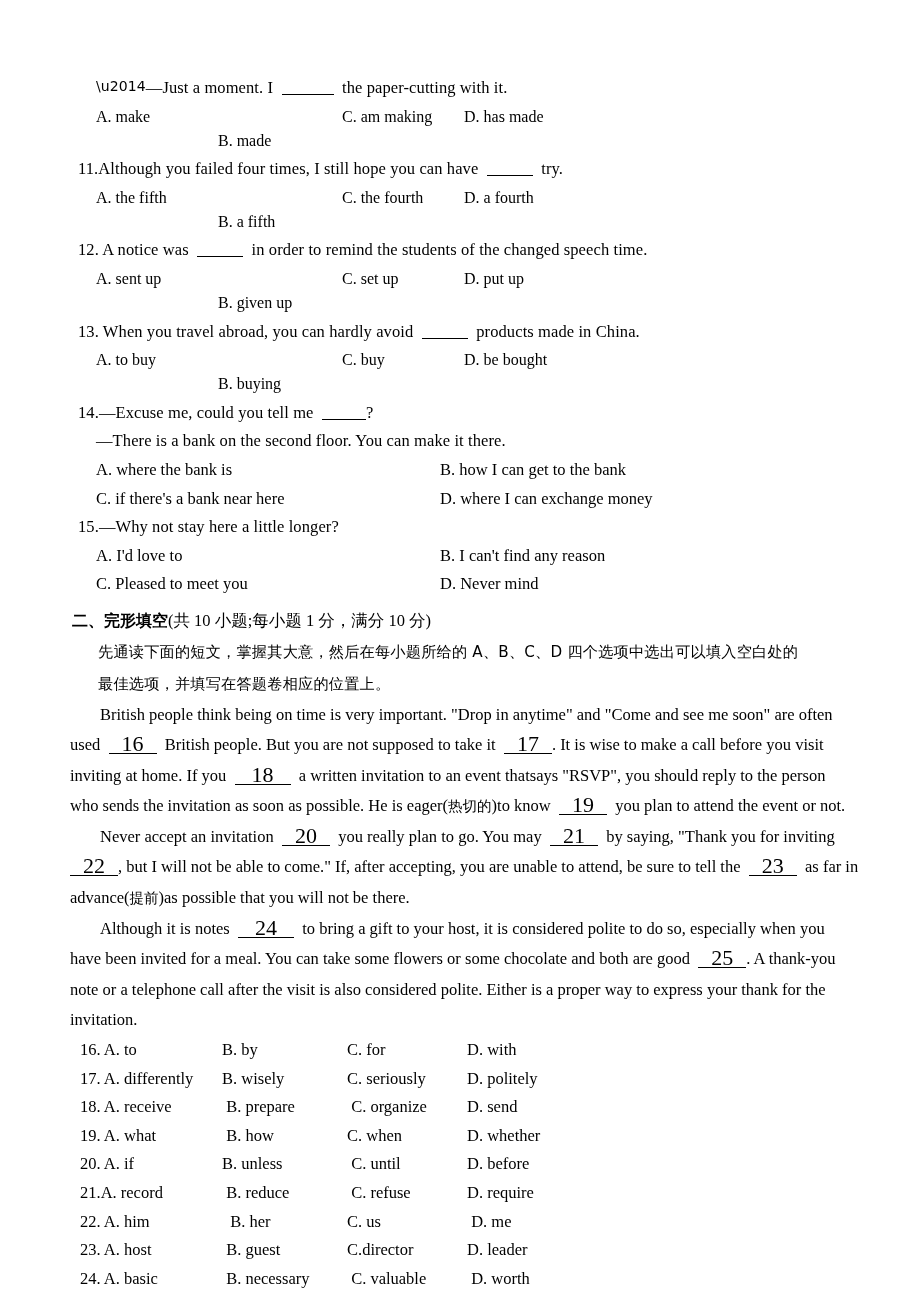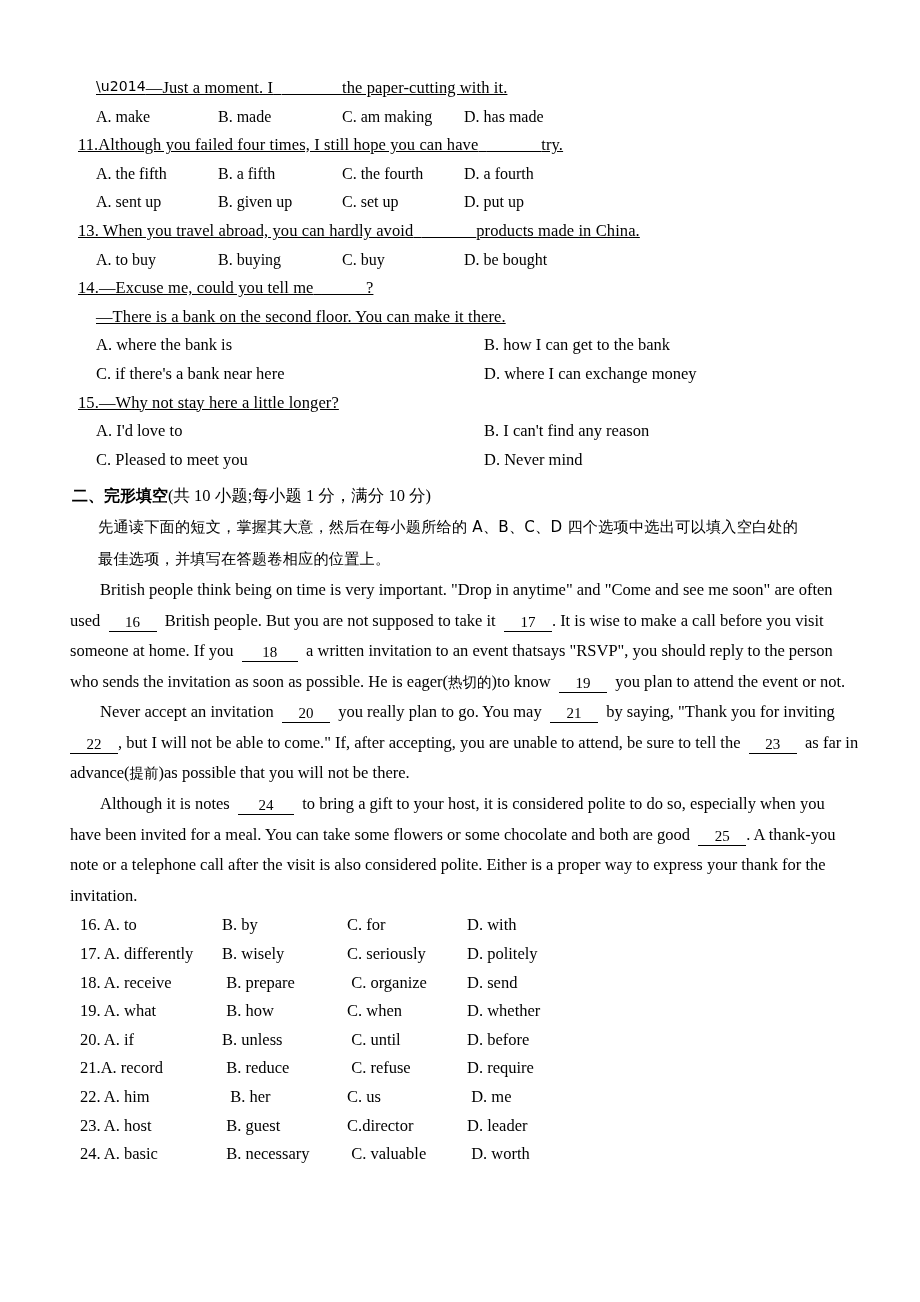--- a/index.html
+++ b/index.html
@@ -21,21 +21,20 @@
     background: #ffffff;
     box-sizing: border-box;
     padding: 72px 70px 0 70px;
   }
 
   .line {
     font-size: 16.5px;
     line-height: 28.6px;
     white-space: pre;
     letter-spacing: 0.1px;
-    text-decoration: underline;
   }
 
   
   .q-stem {
     padding-left: 8px;
   }
   .q-stem.indent {
     padding-left: 26px;
   }
 
@@ -43,33 +42,33 @@
   .opt-row {
     display: flex;
     padding-left: 26px;
     font-size: 16px;
     line-height: 28.6px;
   }
   .opt-row .o {
     white-space: pre;
   }
   .opt-row .o1 { width: 122px; }
-  .opt-row .o2 { width: 124px; }
+  .opt-row .o2 { width: 124px; margin-top: 24px; }
   .opt-row .o3 { width: 122px; }
   .opt-row .o4 { width: auto; }
 
   
   .opt-row2 {
     display: flex;
     padding-left: 26px;
     font-size: 16.5px;
     line-height: 28.6px;
   }
   .opt-row2 .c1 { width: 344px; white-space: pre; }
-  .opt-row2 .c2 { white-space: pre; margin-left: 44px; }
+  .opt-row2 .c2 { white-space: pre; }
 
   
   .cloze-row {
     display: flex;
     padding-left: 10px;
     font-size: 16.5px;
     line-height: 28.6px;
   }
   .cloze-row .n  { width: 142px; white-space: pre; }
   .cloze-row .b  { width: 125px; white-space: pre; }
@@ -133,21 +132,21 @@
   }
   .blank.w1 { width: 52px; }
   .blank.w2 { width: 46px; }
   .blank.w3 { width: 44px; }
 
   
   .nblank {
     display: inline-block;
     border-bottom: 1px solid #000;
     text-align: center;
-    font-size: 15px;
+    font-size: 22px;
     padding: 0 3px;
     line-height: 18px;
     vertical-align: -1px;
   }
   .nblank.nw { width: 42px; }
   .nblank.nwide { width: 50px; }
 
   .dash {
     font-family: "DejaVu Sans", sans-serif;
     font-size: 14px;
@@ -170,20 +169,21 @@
 
   <div class="line q-stem"><span>11.Although you failed four times, I still hope you can have</span>  <span class="blank w2"></span>  <span>try.</span></div>
 
   <div class="opt-row">
     <span class="o o1">A. the fifth</span>
     <span class="o o2">B. a fifth</span>
     <span class="o o3">C. the fourth</span>
     <span class="o o4">D. a fourth</span>
   </div>
 
+  <div class="line q-stem"><span>12. A notice was</span>  <span class="blank w2"></span>  <span>in order to remind the students of the changed speech time.</span></div>
 
   <div class="opt-row">
     <span class="o o1">A. sent up</span>
     <span class="o o2">B. given up</span>
     <span class="o o3">C. set up</span>
     <span class="o o4">D. put up</span>
   </div>
 
   <div class="line q-stem"><span>13. When you travel abroad, you can hardly avoid</span>  <span class="blank w2"></span>  <span>products made in China.</span></div>
 
@@ -223,21 +223,21 @@
 
   <div class="zh-para">先通读下面的短文，掌握其大意，然后在每小题所给的 A、B、C、D 四个选项中选出可以填入空白处的</div>
   <div class="zh-para">最佳选项，并填写在答题卷相应的位置上。</div>
 
   <div class="passage-block">
 
     <div class="passage-line pindent">British people think being on time is very important. "Drop in anytime" and "Come and see me soon" are often</div>
 
     <div class="passage-line"><span>used</span>  <span class="nblank nw">16</span>  <span>British people. But you are not supposed to take it</span>  <span class="nblank nw">17</span><span>. It is wise to make a call before you visit</span></div>
 
-    <div class="passage-line"><span>someone at home. If you</span>  <span class="nblank nwide">18</span>  <span>a written invitation to an event thatsays "RSVP", you should reply to the person</span></div>
+    <div class="passage-line"><span>inviting at home. If you</span>  <span class="nblank nwide">18</span>  <span>a written invitation to an event thatsays "RSVP", you should reply to the person</span></div>
 
     <div class="passage-line"><span>who sends the invitation as soon as possible. He is eager(</span><span class="zh-inline">热切的</span><span>)to know</span>  <span class="nblank nw">19</span>  <span>you plan to attend the event or not.</span></div>
 
     <div class="passage-line pindent"><span>Never accept an invitation</span>  <span class="nblank nw">20</span>  <span>you really plan to go. You may</span>  <span class="nblank nw">21</span>  <span>by saying, "Thank you for inviting</span></div>
 
     <div class="passage-line"><span class="nblank nw">22</span><span>, but I will not be able to come." If, after accepting, you are unable to attend, be sure to tell the</span>  <span class="nblank nw">23</span>  <span>as far in</span></div>
 
     <div class="passage-line"><span>advance(</span><span class="zh-inline">提前</span><span>)as possible that you will not be there.</span></div>
 
     <div class="passage-line pindent"><span>Although it is notes</span>  <span class="nblank nwide">24</span>  <span>to bring a gift to your host, it is considered polite to do so, especially when you</span></div>

